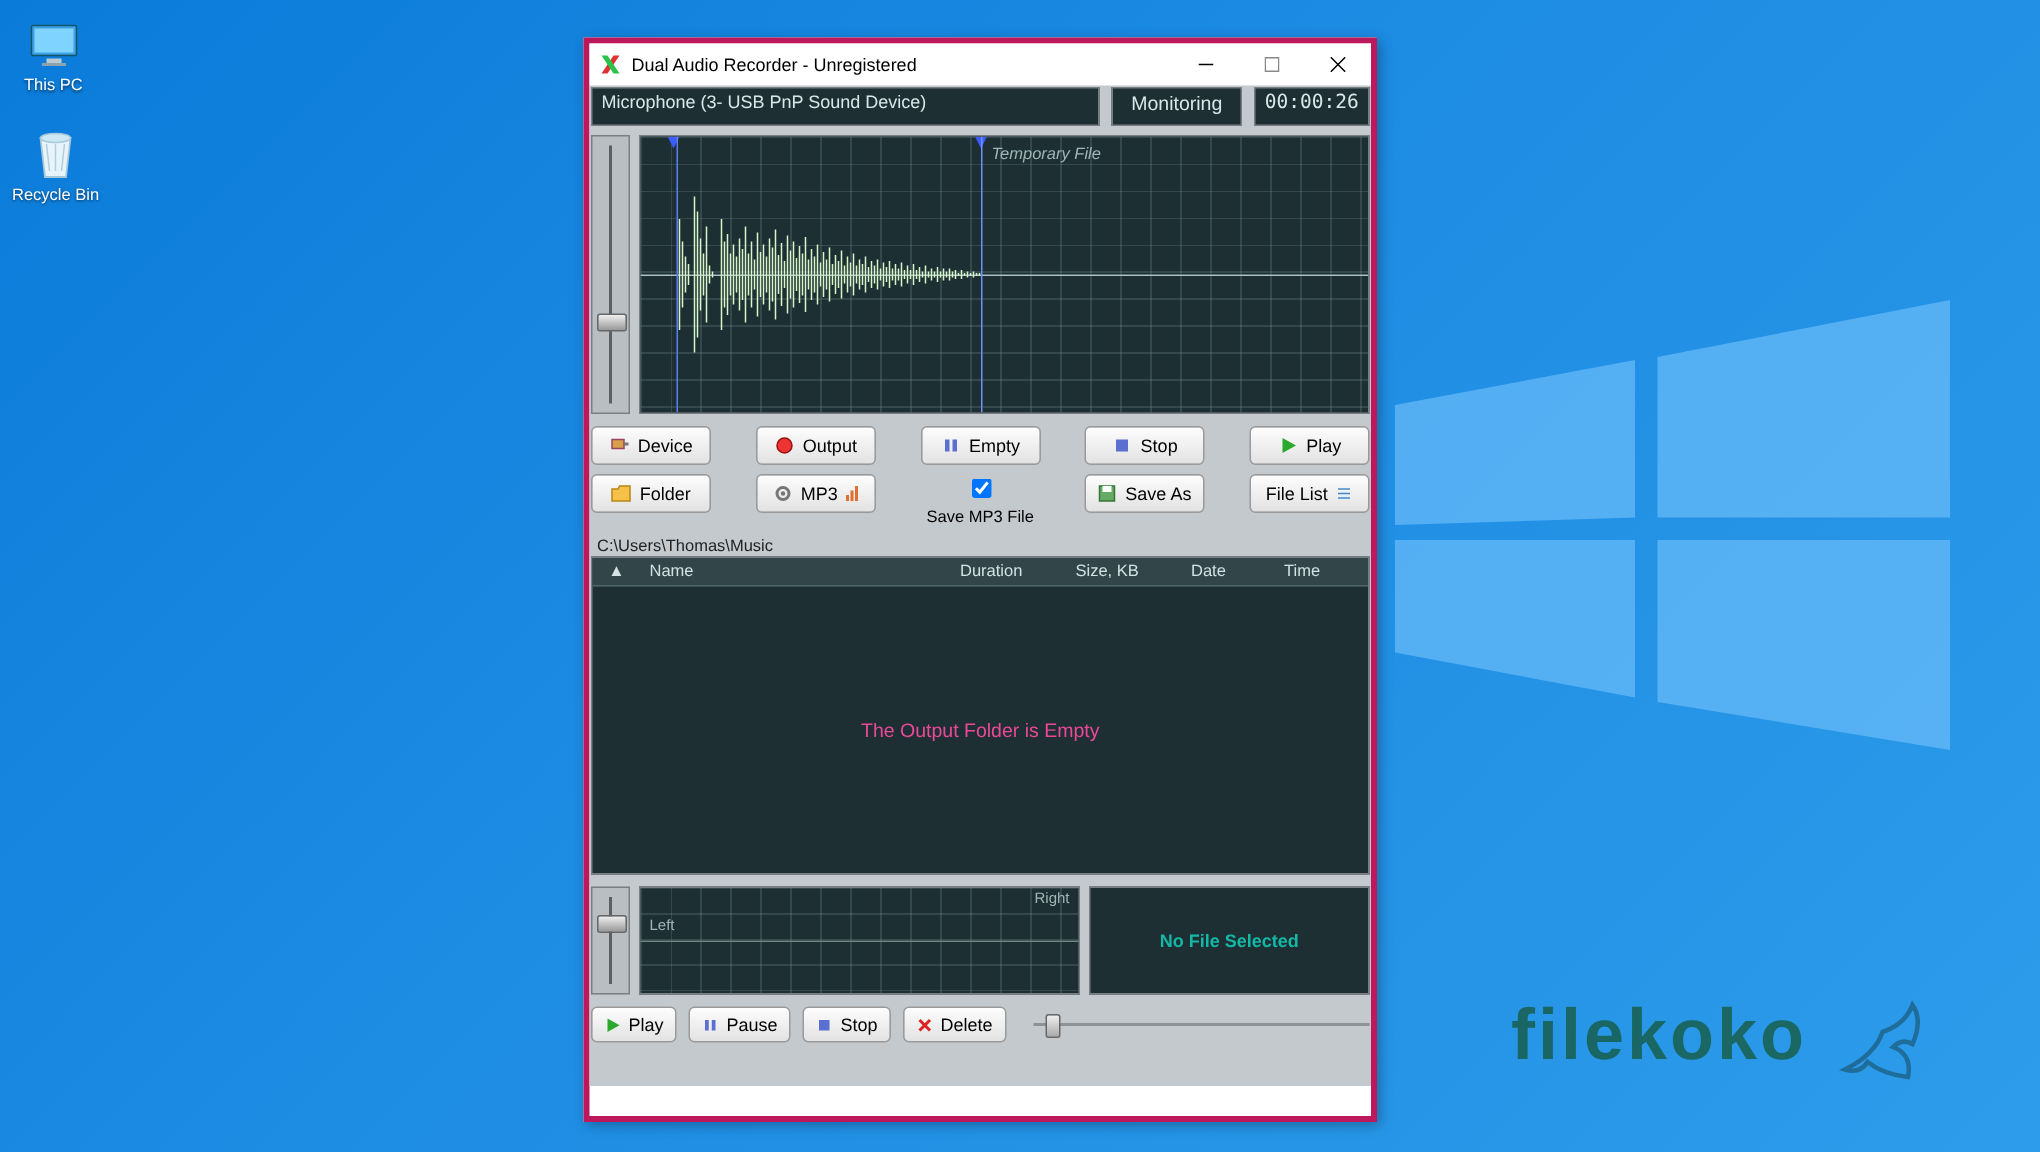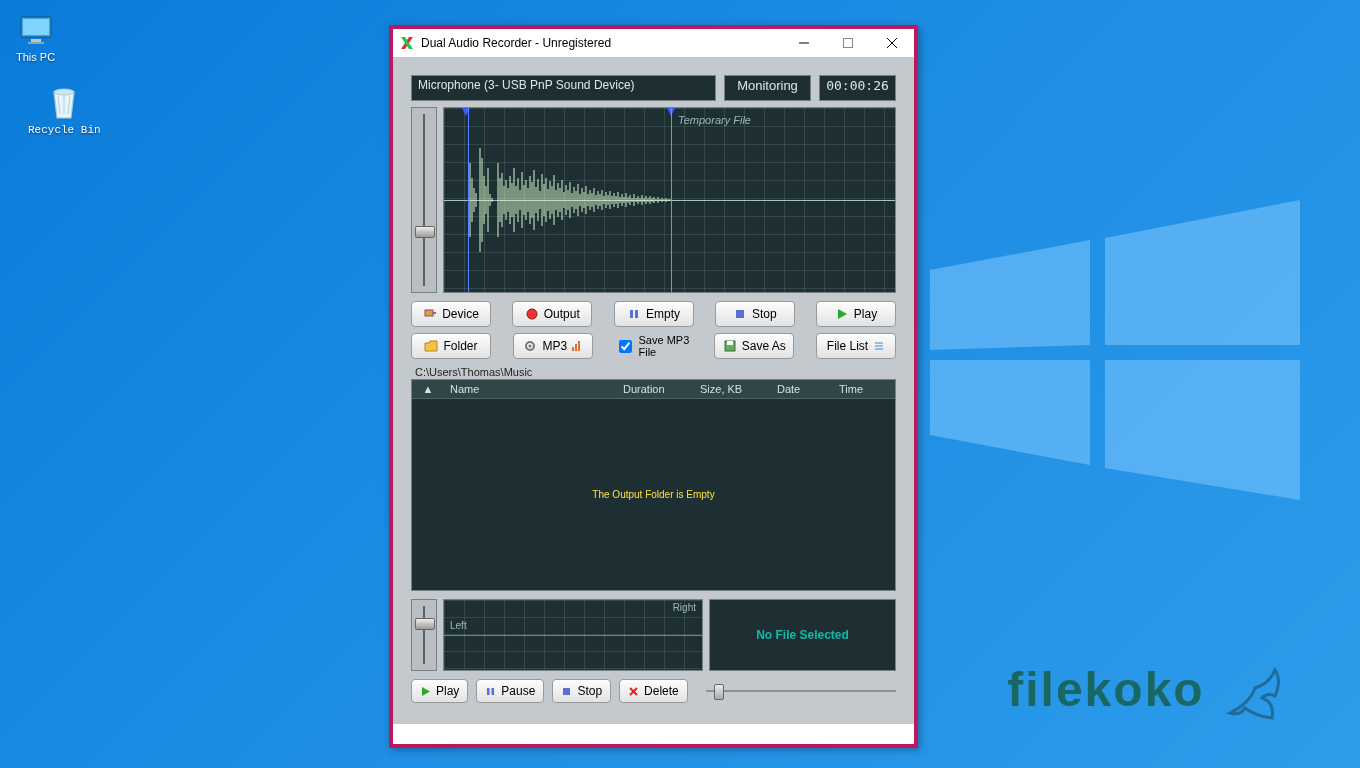--- a/index.html
+++ b/index.html
@@ -14,21 +14,21 @@
 .watermark .bird{display:inline-block;width:70px;height:70px;vertical-align:middle;}
 
 .win{position:absolute;left:389px;top:25px;width:521px;height:715px;background:#fff;border:4px solid #be185d;box-shadow:2px 2px 8px rgba(0,0,0,.3);}
 .titlebar{height:28px;display:flex;align-items:center;background:#fff;}
 .tb-icon{width:16px;height:16px;margin:0 6px;}
 .tb-title{flex:1;color:#000;font-size:12px;}
 .tb-btns{display:flex;}
 .tb-btn{width:44px;height:28px;display:flex;align-items:center;justify-content:center;}
 .menubar{height:20px;padding:0 8px;display:flex;gap:14px;align-items:center;color:#000;}
 .menubar span{cursor:default;}
-.client{background:#c4c9cd;padding:18px;height:calc(100% - 48px);box-sizing:border-box;}
+.client{background:#c4c9cd;padding:1px;height:calc(100% - 48px);box-sizing:border-box;}
 .dark{background:#1e2f33;color:#cfe;border:1px solid #788084;}
 .row{display:flex;gap:8px;margin-bottom:6px;}
 .devbox{flex:1;height:20px;padding:2px 6px;font-size:12px;color:#d9e7ea;}
 .statbox{width:85px;height:20px;text-align:center;padding:2px 0;font-size:13px;color:#d9e7ea;}
 .timebox{width:75px;height:20px;text-align:center;padding:2px 0;font-size:13px;color:#d9e7ea;font-family:Consolas,monospace;}
 
 .wavepanel{display:flex;gap:6px;margin-bottom:8px;}
 .fader{width:24px;height:184px;background:#b9bec2;border:1px solid #788084;position:relative;}
 .fader::before{content:"";position:absolute;left:50%;top:6px;bottom:6px;width:2px;background:#5b6064;transform:translateX(-50%);}
 .fader-knob{position:absolute;left:3px;width:18px;height:10px;background:linear-gradient(#eee,#999);border:1px solid #666;border-radius:2px;}
@@ -41,21 +41,21 @@
 
 .btnrow{display:flex;gap:14px;margin-bottom:6px;justify-content:space-between;}
 .btn{width:78px;height:24px;background:linear-gradient(#fdfdfd,#e2e2e2);border:1px solid #9a9a9a;border-radius:4px;display:flex;align-items:center;justify-content:center;gap:5px;font-size:12px;color:#000;cursor:default;}
 .btn svg{flex:none;}
 .chk{display:flex;align-items:center;gap:4px;font-size:12px;}
 .pathline{font-size:11px;color:#222;padding:1px 4px;}
 
 .filelist{height:210px;display:flex;flex-direction:column;}
 .flh{display:flex;background:#324549;color:#d3e2e4;font-size:11px;height:18px;align-items:center;border-bottom:1px solid #4e6468;}
 .flh > div{padding:0 6px;}
-.flb{flex:1;display:flex;align-items:center;justify-content:center;color:#fde047;font-size:10px;}
+.flb{flex:1;display:flex;align-items:center;justify-content:center;color:#ec4899;font-size:13px;}
 
 .botpan{display:flex;gap:6px;margin-top:8px;}
 .prevwave{flex:1;height:70px;position:relative;}
 .nofile{width:185px;height:70px;display:flex;align-items:center;justify-content:center;color:#14b8a6;font-weight:600;font-size:12px;}
 .botbtns{display:flex;gap:8px;align-items:center;margin-top:8px;}
 .sbtn{height:22px;padding:0 8px;background:linear-gradient(#fdfdfd,#e2e2e2);border:1px solid #9a9a9a;border-radius:4px;display:flex;align-items:center;gap:5px;font-size:12px;}
 .slider{flex:1;position:relative;height:22px;margin-left:10px;}
 .slider::before{content:"";position:absolute;left:0;right:0;top:50%;height:2px;background:#8d9296;transform:translateY(-50%);}
 .sknob{position:absolute;top:4px;width:8px;height:14px;background:linear-gradient(#eee,#aaa);border:1px solid #666;border-radius:2px;}
 </style>
@@ -66,21 +66,21 @@
   <div class="box">
     <svg width="34" height="30" viewBox="0 0 34 30">
         <rect x="2" y="2" width="30" height="20" rx="1" fill="#3ea0e6" stroke="#156" stroke-width="1"></rect>
         <rect x="4" y="4" width="26" height="16" fill="#7fd4ff"></rect>
         <rect x="12" y="24" width="10" height="3" fill="#b9c9d2"></rect>
         <rect x="9" y="27" width="16" height="2" fill="#8da2ac"></rect>
       </svg>
   </div>
   <span>This PC</span>
 </div>
-<div class="dicon" style="left:28px;top:85px;font-family:Liberation Mono, monospace;">
+<div class="dicon" style="left:8px;top:85px;">
   <div class="box">
     <svg width="30" height="34" viewBox="0 0 30 34">
         <path d="M5 6 L25 6 L22 32 L8 32 Z" fill="#e8f4fb" stroke="#a5c8db" stroke-width="1.2"></path>
         <ellipse cx="15" cy="6" rx="10" ry="3" fill="#cde7f5" stroke="#a5c8db"></ellipse>
         <path d="M9 10 L11 28 M15 10 L15 28 M21 10 L19 28" stroke="#b2cedd" stroke-width="1"></path>
       </svg>
   </div>
   <span>Recycle Bin</span>
 </div>
 
@@ -302,21 +302,21 @@
             <circle cx="7" cy="7" r="4" fill="none" stroke="#777" stroke-width="2"></circle>
             <circle cx="7" cy="7" r="1.5" fill="#777"></circle>
           </svg>
           <span>MP3</span>
           <svg width="10" height="10">
             <rect x="0" y="6" width="2" height="4" fill="#e07030"></rect>
             <rect x="3" y="3" width="2" height="7" fill="#e07030"></rect>
             <rect x="6" y="0" width="2" height="10" fill="#e07030"></rect>
           </svg>
         </div>
-      <div class="chk" style="width:78px;justify-content:center;">
+      <div class="chk" style="width:78px;justify-content:center;flex-direction:column;">
           <input type="checkbox" checked="" style="">
           <span style="font-size:11px">Save MP3 File</span>
         </div>
       <div class="btn">
           <svg width="14" height="14">
             <rect x="2" y="2" width="10" height="10" fill="#6a6" stroke="#373"></rect>
             <rect x="4" y="2" width="6" height="4" fill="#fff"></rect>
           </svg>
           <span>Save As</span>
         </div>

